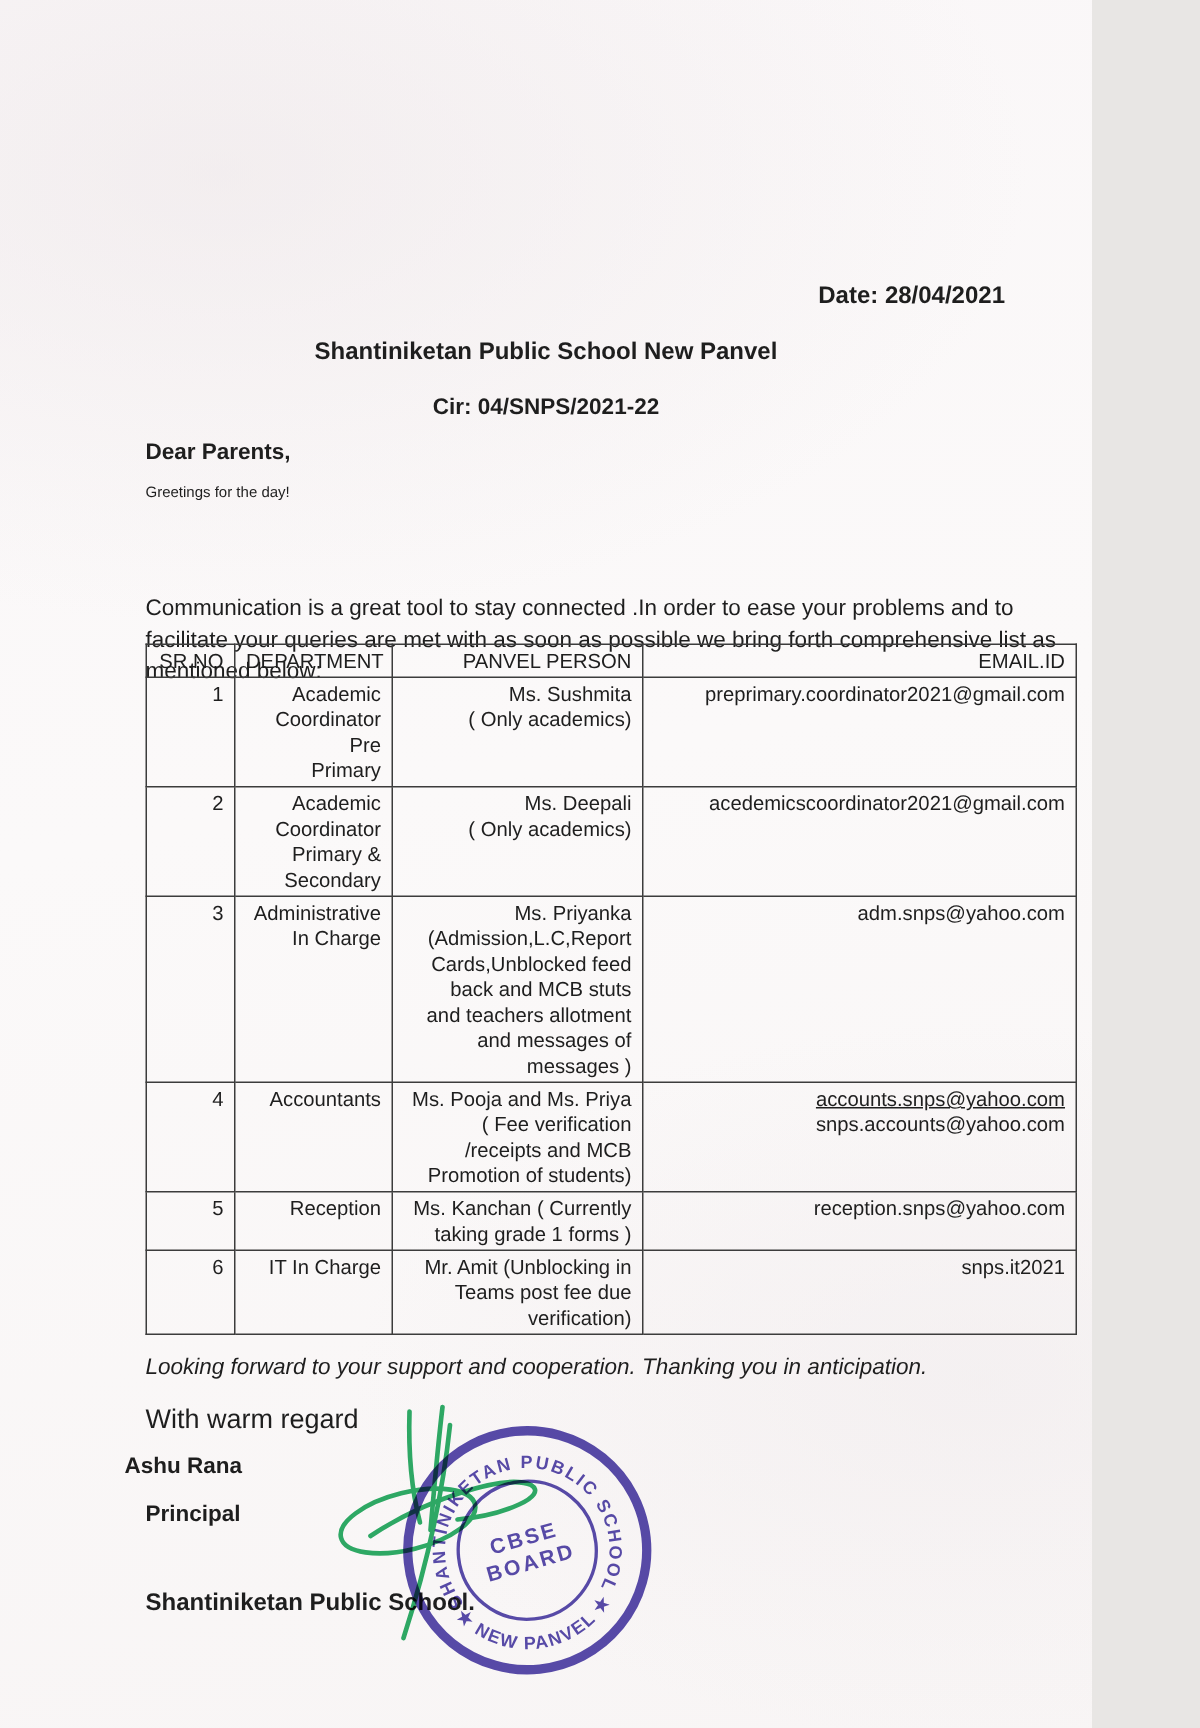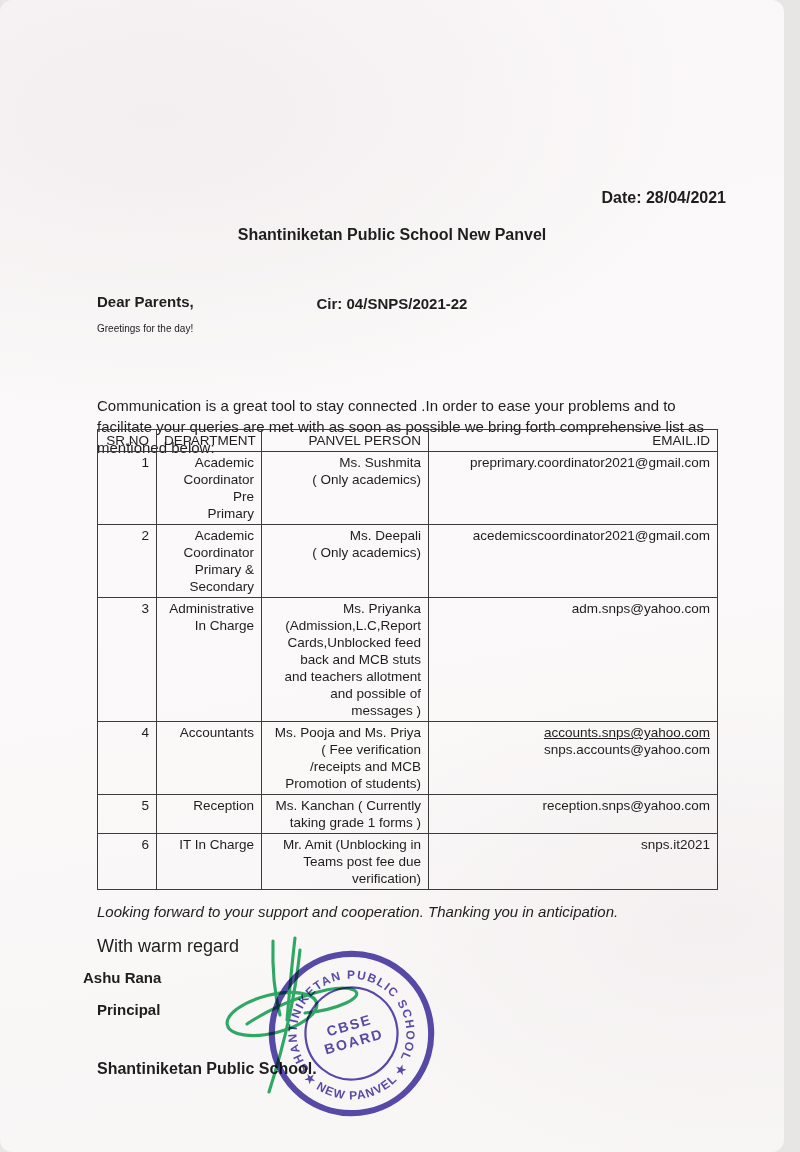--- a/index.html
+++ b/index.html
@@ -4,42 +4,41 @@
 <style>
   * { margin: 0; padding: 0; box-sizing: border-box; }
   html, body { width: 800px; }
   body {
     font-family: "Liberation Sans", sans-serif;
     color: #1e1e1e;
     background: #e8e6e4;
   }
   .page {
     position: relative;
-    width: 784px;
+    width: 728px;
     height: 1152px;
     background:
       radial-gradient(ellipse 900px 500px at 20% 10%, rgba(235,228,230,0.5), rgba(0,0,0,0) 60%),
       radial-gradient(ellipse 700px 400px at 90% 80%, rgba(238,232,234,0.45), rgba(0,0,0,0) 60%),
       linear-gradient(170deg, #faf7f8 0%, #fbf9f9 45%, #f8f5f5 100%);
     overflow: hidden;
-    border-radius: 12px;
   }
   .abs { position: absolute; }
 
   .date-line {
     top: 189px; right: 58px;
     font-size: 16px; font-weight: bold;
   }
   .doc-title {
     top: 226px; left: 0; width: 100%;
     text-align: center; font-size: 16px; font-weight: bold;
   }
   .circular-no {
     top: 263px; left: 0; width: 100%;
-    text-align: center; font-size: 15px; font-weight: bold; margin-top: 32px;
+    text-align: center; font-size: 15px; font-weight: bold;
   }
   .salutation { top: 293px; left: 97px; font-size: 15px; font-weight: bold; }
   .greeting   { top: 323px; left: 97px; font-size: 10px; }
   .intro      { top: 353px; left: 97px; width: 628px; font-size: 15px; line-height: 21px; margin-top: 42px; }
 
   table.contacts {
     position: absolute;
     top: 429px; left: 97px;
     width: 620px;
     border-collapse: collapse;
@@ -141,21 +140,21 @@
       <td>
             <div>Administrative</div>
             <div>In Charge</div>
           </td>
       <td>
             <div>Ms. Priyanka</div>
             <div>(Admission,L.C,Report</div>
             <div>Cards,Unblocked feed</div>
             <div>back and MCB  stuts</div>
             <div>and teachers allotment</div>
-            <div>and possible of</div>
+            <div>and messages of</div>
             <div>messages )</div>
           </td>
       <td>
             <div>adm.snps@yahoo.com</div>
           </td>
     </tr>
     <tr>
       <td>4</td>
       <td>
             <div>Accountants</div>

